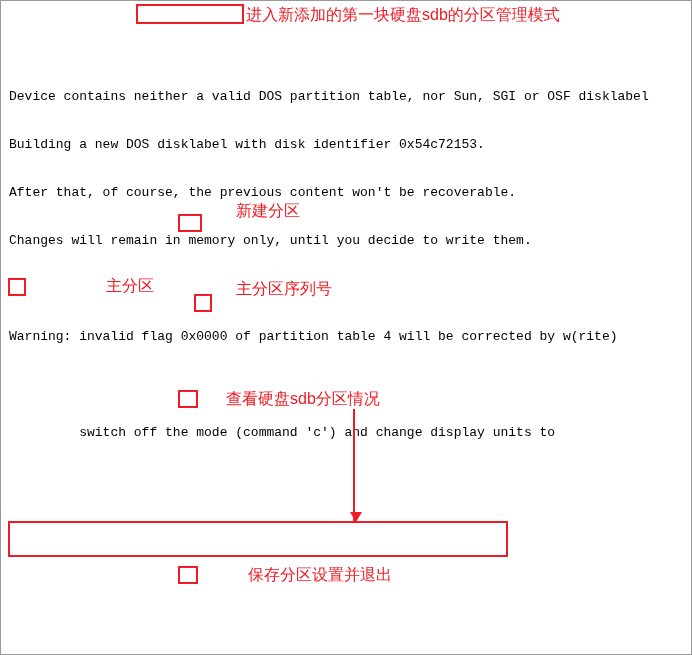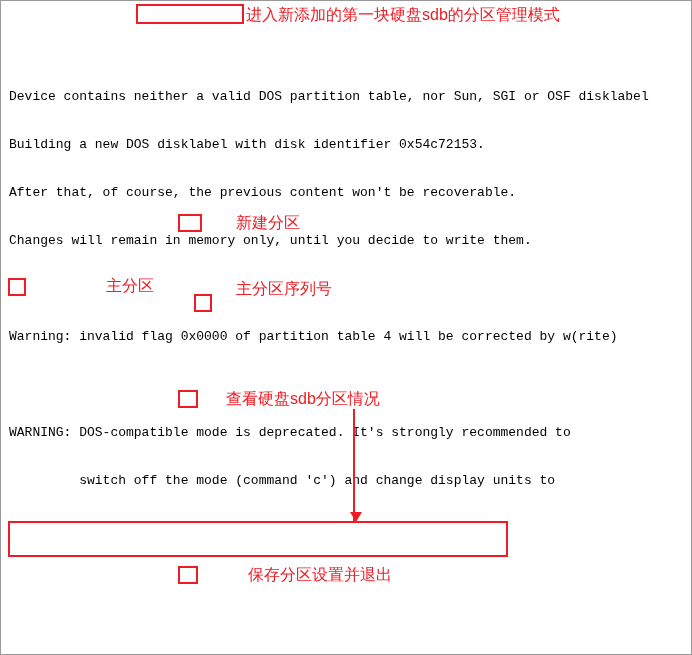--- a/index.html
+++ b/index.html
@@ -67,21 +67,20 @@
 
   <div class="content">
     <div class="blank"></div>
     <div class="line">Device contains neither a valid DOS partition table, nor Sun, SGI or OSF disklabel</div>
     <div class="line">Building a new DOS disklabel with disk identifier 0x54c72153.</div>
     <div class="line">After that, of course, the previous content won't be recoverable.</div>
     <div class="line">Changes will remain in memory only, until you decide to write them.</div>
     <div class="blank"></div>
     <div class="line">Warning: invalid flag 0x0000 of partition table 4 will be corrected by w(rite)</div>
     <div class="blank"></div>
-    <div class="line">WARNING: DOS-compatible mode is deprecated. It's strongly recommended to</div>
     <div class="line">         switch off the mode (command 'c') and change display units to</div>
     <div class="blank"></div>
     
     
     
     
     
     
     
     
@@ -104,21 +103,21 @@
     
     
     
     
   </div>
 
   <div class="red-box" style="left:135px; top:3px; width:108px; height:20px;"></div>
   <div class="anno-text" style="left:245px; top:4px;">进入新添加的第一块硬盘sdb的分区管理模式</div>
 
   <div class="red-box" style="left:177px; top:213px; width:24px; height:18px;"></div>
-  <div class="anno-text" style="left:235px; top:212px;">新建分区</div>
+  <div class="anno-text" style="left:235px; top:200px;">新建分区</div>
 
   <div class="red-box" style="left:7px; top:277px; width:18px; height:18px;"></div>
   <div class="anno-text" style="left:105px; top:275px;">主分区</div>
 
   <div class="red-box" style="left:193px; top:293px; width:18px; height:18px;"></div>
   <div class="anno-text" style="left:235px; top:278px;">主分区序列号</div>
 
   <div class="red-box" style="left:177px; top:389px; width:20px; height:18px;"></div>
   <div class="anno-text" style="left:225px; top:388px;">查看硬盘sdb分区情况</div>
 

